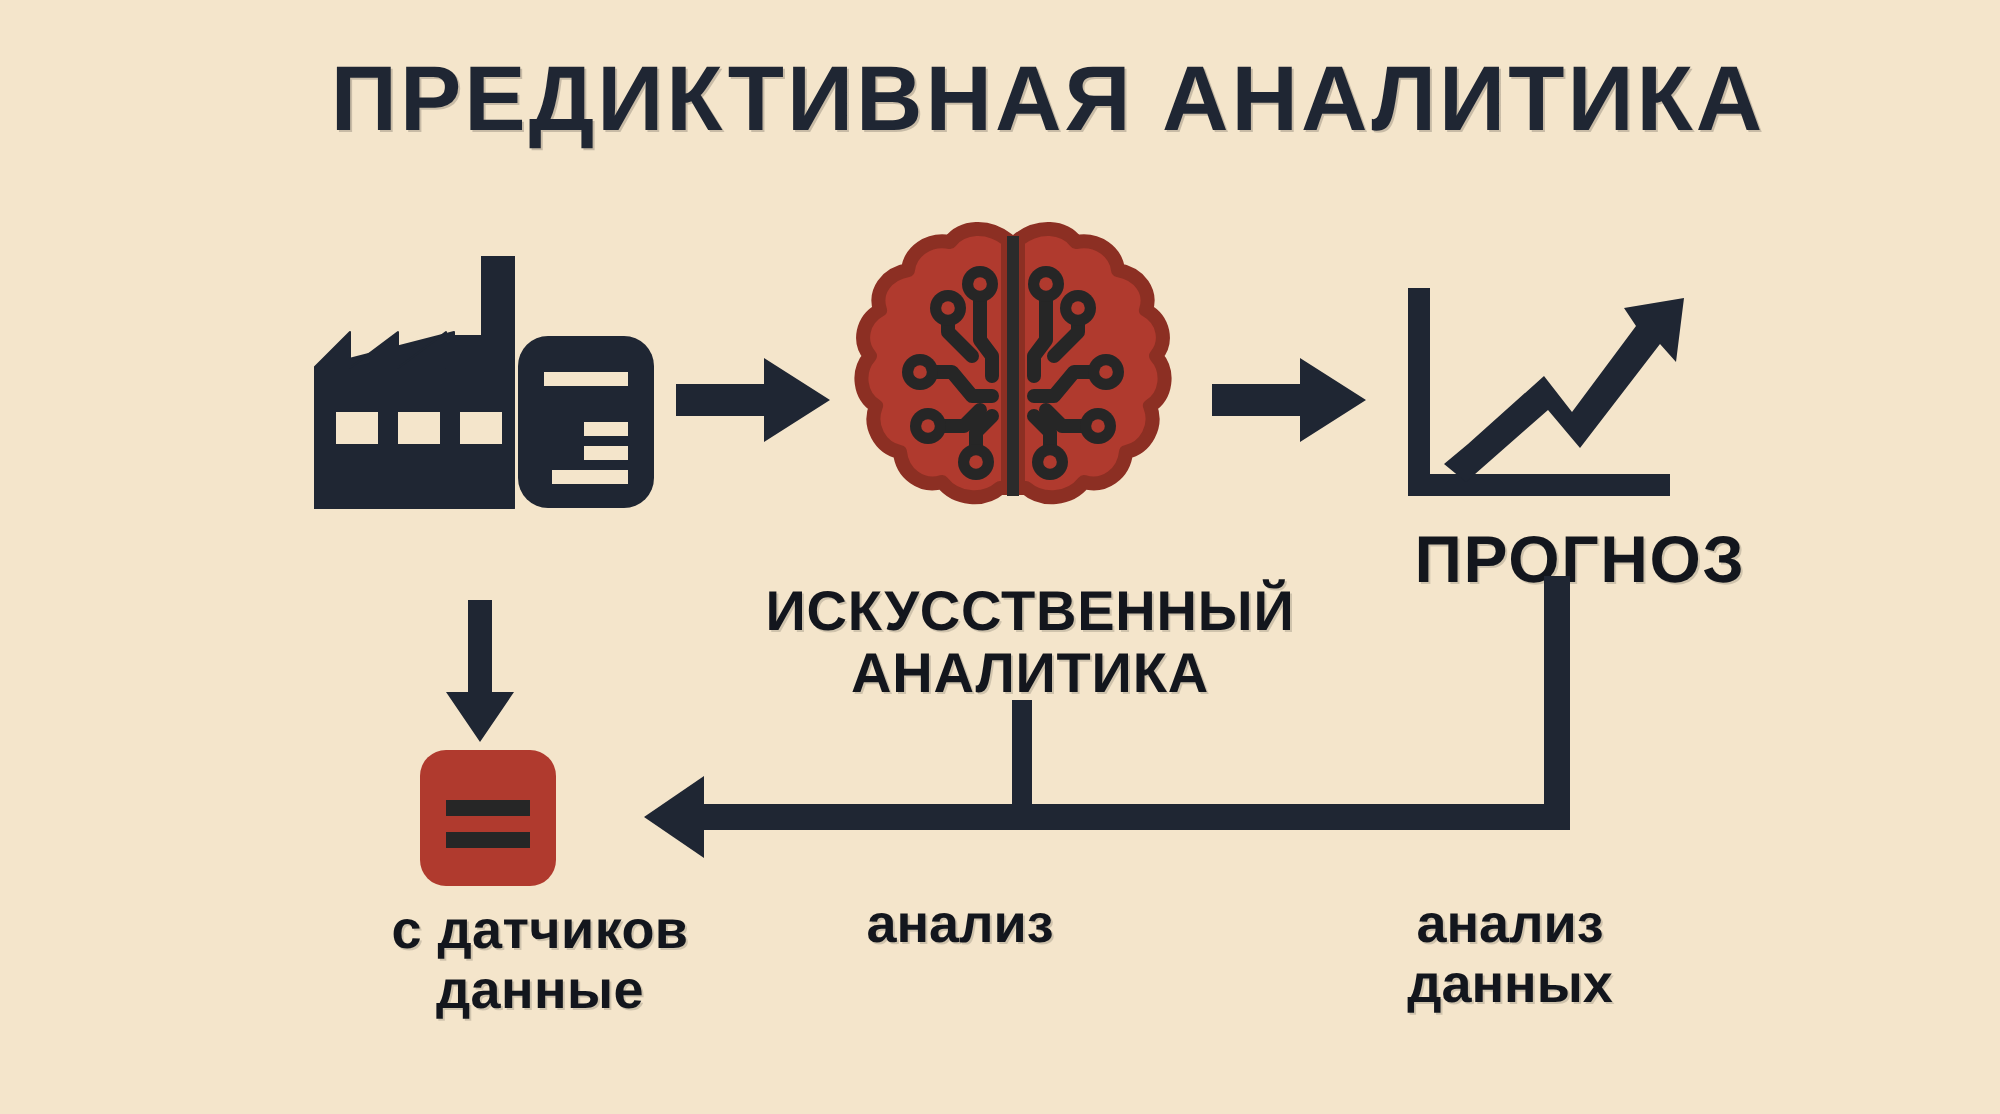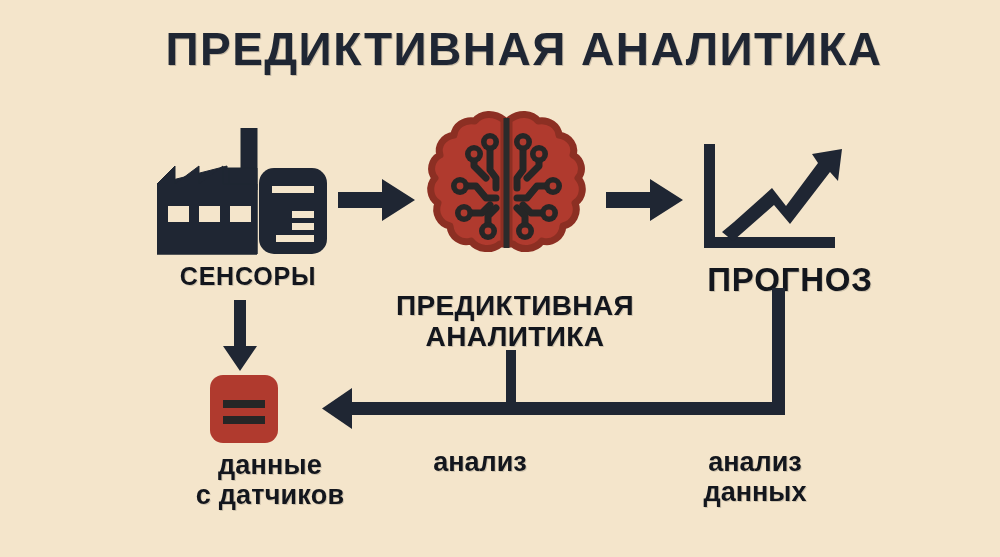--- a/index.html
+++ b/index.html
@@ -213,24 +213,23 @@
       <g fill="#1f2633">
 
         <rect x="4" y="4" width="11" height="104"></rect>
         <rect x="4" y="97" width="131" height="11"></rect>
 
         <path d="M22 92 L34 82 L72 48 L86 66 L118 23 L112 14 L142 9 L138 41 L130 32 L90 84 L74 65 L33 101 Z"></path>
       </g>
     </svg>
   </div>
 
-  <div class="cap-label" id="label-sensors">СЕНСОРЫ</div>
 
   <div class="cap-label" id="label-ai">
-    <div>ПРЕДИКТИВНАЯ</div>
+    <div>ИСКУССТВЕННЫЙ</div>
     <div>АНАЛИТИКА</div>
   </div>
 
   <div class="cap-label" id="label-forecast">ПРОГНОЗ</div>
 
   <div class="svgbox" id="arrow-down">
     <svg viewBox="0 0 36 72" width="36" height="72">
       <path d="M12 0 L24 0 L24 46 L35 46 L18 71 L1 46 L12 46 Z" fill="#1f2633"></path>
     </svg>
   </div>
@@ -254,22 +253,22 @@
         <rect x="32" y="114" width="433" height="13"></rect>
 
         <path d="M32 100 L32 141 L2 120.5 Z"></path>
 
         <rect x="186" y="62" width="10" height="54"></rect>
       </g>
     </svg>
   </div>
 
   <div class="cap-label" id="label-sensor-data">
+    <div>с датчиков</div>
     <div>данные</div>
-    <div>с датчиков</div>
   </div>
 
   <div class="cap-label" id="label-bigdata">
     <div>анализ</div>
   </div>
 
   <div class="cap-label" id="label-analysis">
     <div>анализ</div>
     <div>данных</div>
   </div>

